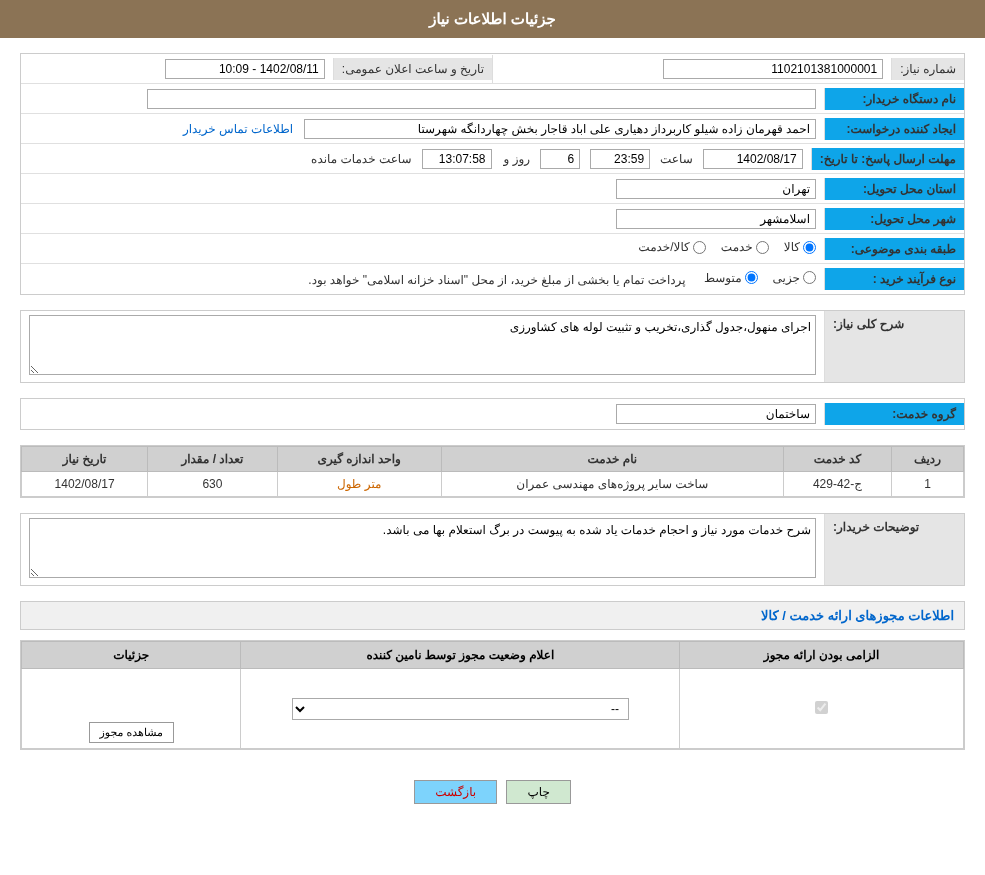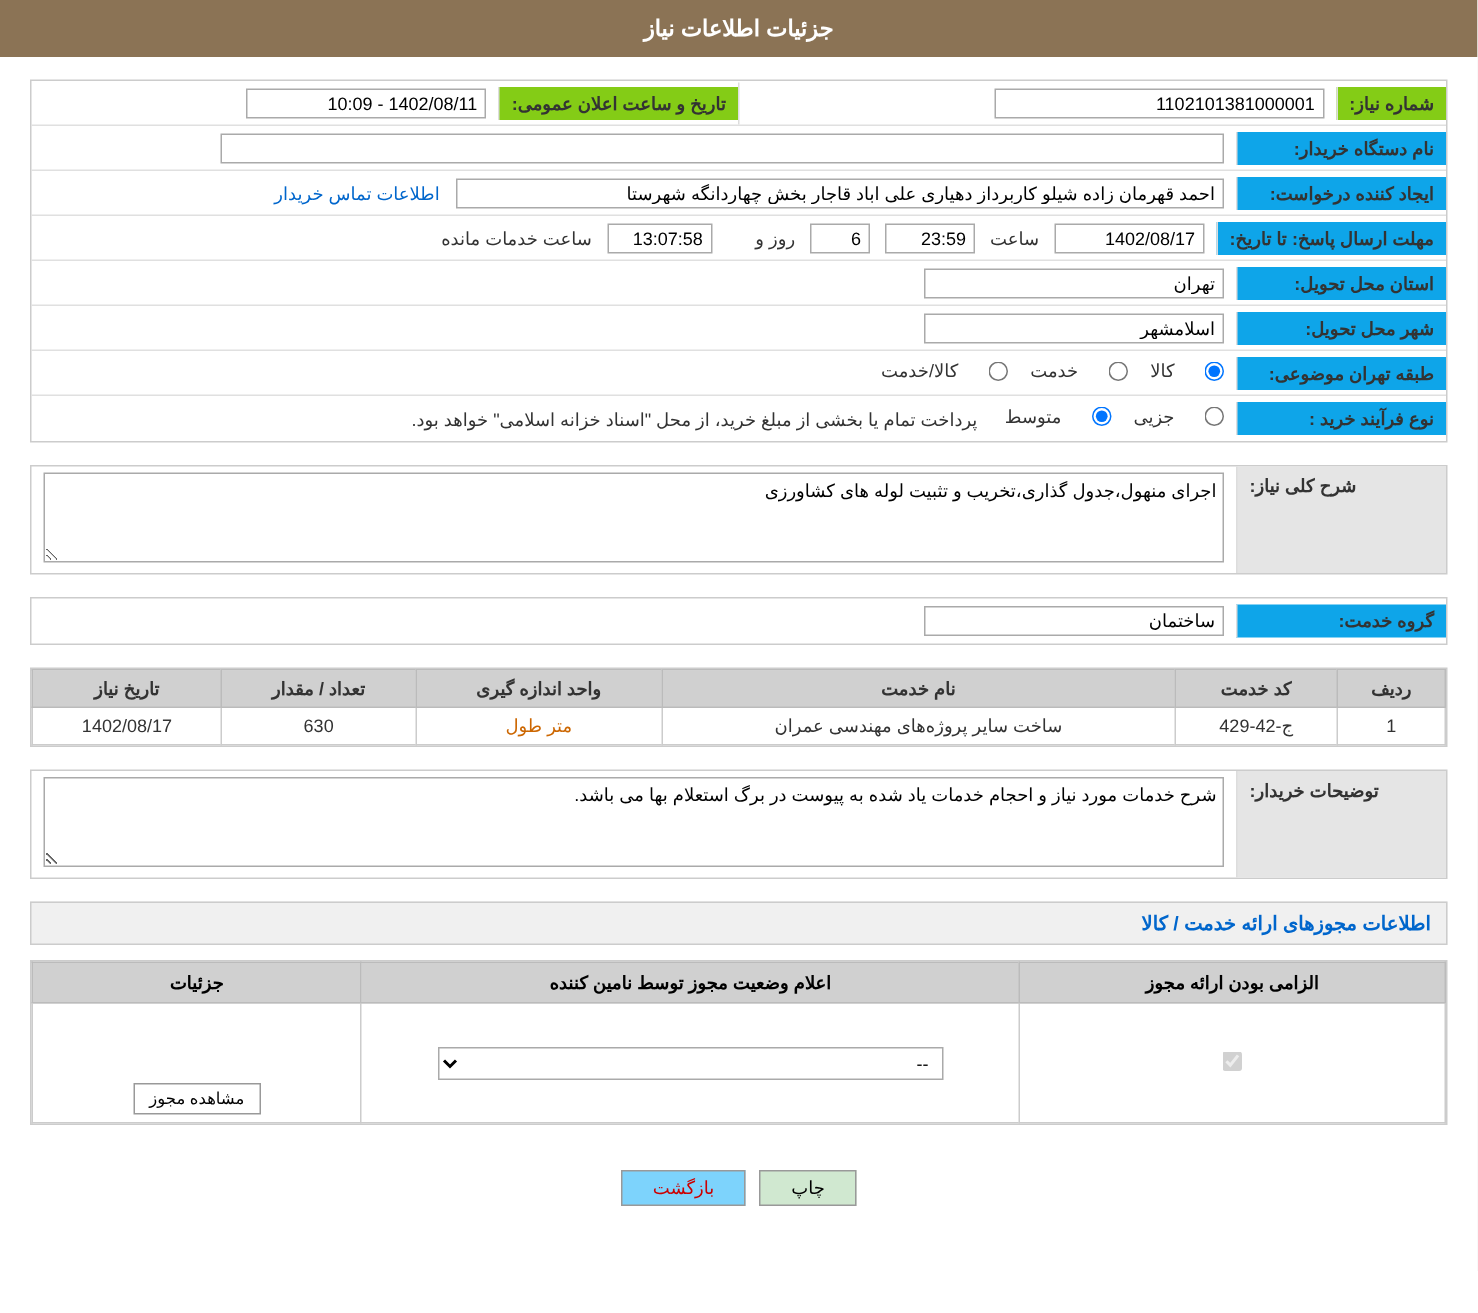--- a/index.html
+++ b/index.html
@@ -70,21 +70,21 @@
       text-decoration: none;
     }
     .radio-group {
       display: inline-flex;
       gap: 15px;
       align-items: center;
     }
     .radio-item {
       display: flex;
       align-items: center;
-      gap: 20px;
+      gap: 3px;
     }
     .date-row {
       display: flex;
       align-items: center;
       gap: 5px;
     }
     .section-title {
       background: #e8e8e8;
       padding: 6px 10px;
       font-weight: bold;
@@ -184,23 +184,23 @@
       color: #cc0000;
     }
     .buttons-row {
       text-align: center;
       padding: 15px;
     }
     select.input-field {
       cursor: pointer;
     }
     .col-label {
-      background: #84cc16;
+      background: #e5e5e5;
       padding: 4px 8px;
-      font-weight: bold;
+      font-weight: normal;
       color: #333;
       border-left: 1px solid #ddd;
       white-space: nowrap;
     }
     .two-col-row {
       display: flex;
       align-items: center;
     }
     .col-50 {
       flex: 1;
@@ -274,21 +274,21 @@
       </div>
 
       <div class="form-row">
         <div class="label-cell">مهلت ارسال پاسخ: تا تاریخ:</div>
         <div class="value-cell">
           <div class="date-row">
             <input type="text" class="input-field" value="1402/08/17" readonly="" style="width: 100px;">
             <span style="margin: 0 5px;">ساعت</span>
             <input type="text" class="input-field" value="23:59" readonly="" style="width: 60px;">
             <input type="text" class="input-field" value="6" readonly="" style="width: 40px; margin: 0px 5px;">
-            <span style="margin-left:19px;">روز و</span>
+            <span style="margin-left:2px;">روز و</span>
             <input type="text" class="input-field" value="13:07:58" readonly="" style="width: 70px; margin: 0px 5px;">
             <span>ساعت خدمات مانده</span>
           </div>
         </div>
       </div>
 
       <div class="form-row">
         <div class="label-cell">استان محل تحویل:</div>
         <div class="value-cell">
           <input type="text" class="input-field" value="تهران" readonly="" style="width: 200px;">
@@ -296,21 +296,21 @@
       </div>
 
       <div class="form-row">
         <div class="label-cell">شهر محل تحویل:</div>
         <div class="value-cell">
           <input type="text" class="input-field" value="اسلامشهر" readonly="" style="width: 200px;">
         </div>
       </div>
 
       <div class="form-row">
-        <div class="label-cell">طبقه تهران موضوعی:</div>
+        <div class="label-cell">طبقه بندی موضوعی:</div>
         <div class="value-cell">
           <div class="radio-group">
             <div class="radio-item">
               <input type="radio" name="category" checked="" style="">
               <span>کالا</span>
             </div>
             <div class="radio-item">
               <input type="radio" name="category" style="">
               <span>خدمت</span>
             </div>

